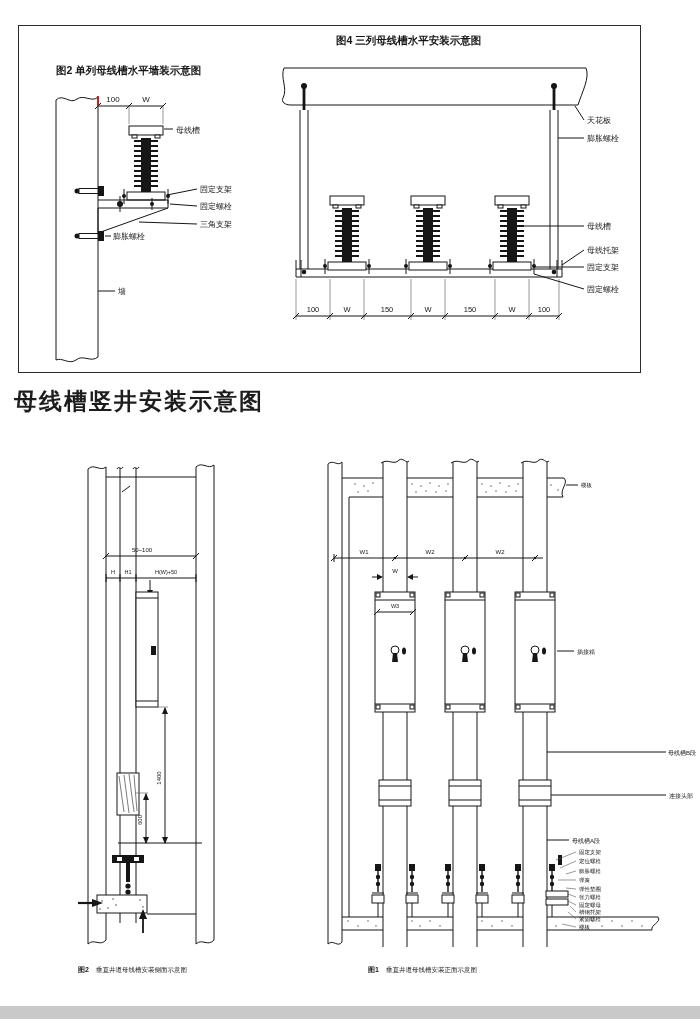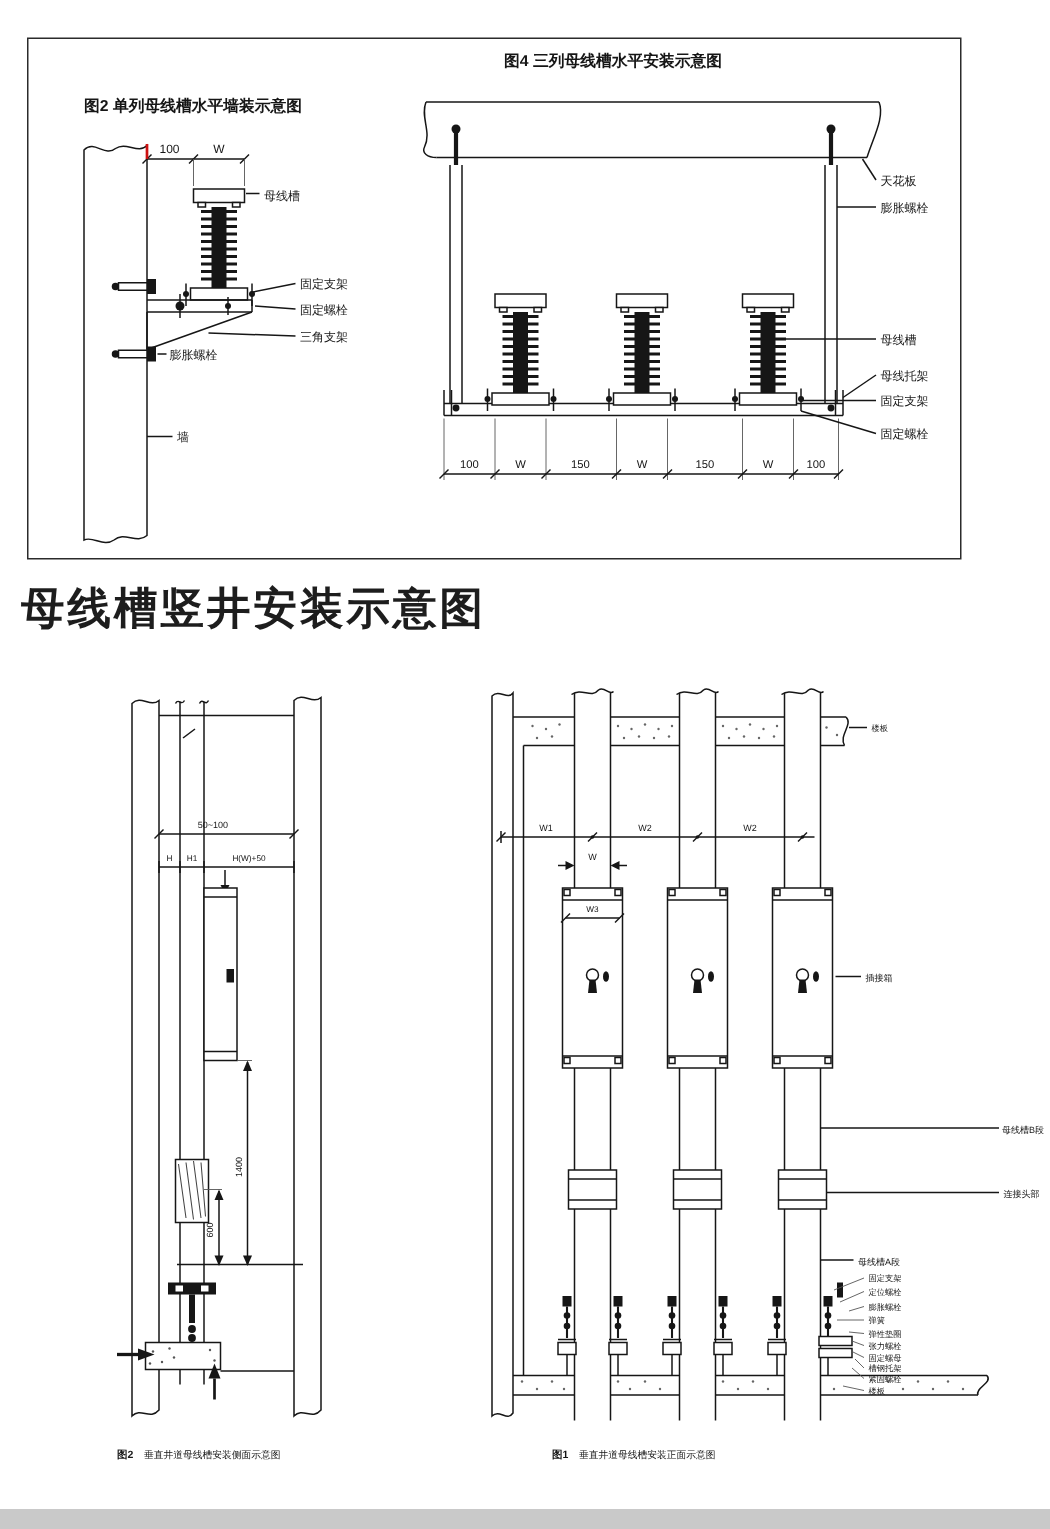--- a/index.html
+++ b/index.html
@@ -1,19 +1,19 @@
 <!DOCTYPE html>
 <html><head>
 <meta charset="utf-8">
 <style>
   html,body{margin:0;padding:0;background:#fff;}
   body{width:700px;height:1019px;position:relative;font-family:"Liberation Sans",sans-serif;overflow:hidden;}
   .page{position:absolute;inset:0;background:#fff;}
   .panel{position:absolute;left:18px;top:25px;width:621px;height:346px;border:1px solid #2b2b2b;background:#fff;}
-  .heading{position:absolute;left:14px;top:386px;font-size:29px;font-weight:600;letter-spacing:2px;color:#1d1d1d;white-space:nowrap;}
+  .heading{position:absolute;left:14px;top:386px;font-size:23px;font-weight:600;letter-spacing:2px;color:#1d1d1d;white-space:nowrap;}
   svg{display:block;}
   svg text{font-family:"Liberation Sans",sans-serif;fill:#161616;}
   .t-title{font-size:10.5px;font-weight:bold;}
   .t-lab{font-size:8px;}
   .t-dim{font-size:8px;}
   .t-dim7{font-size:7.5px;}
   .t-small{font-size:6px;}
   .t-tiny{font-size:5.5px;}
   .t-cap{font-size:6.5px;}
   .t-capno{font-size:7px;font-weight:bold;}

